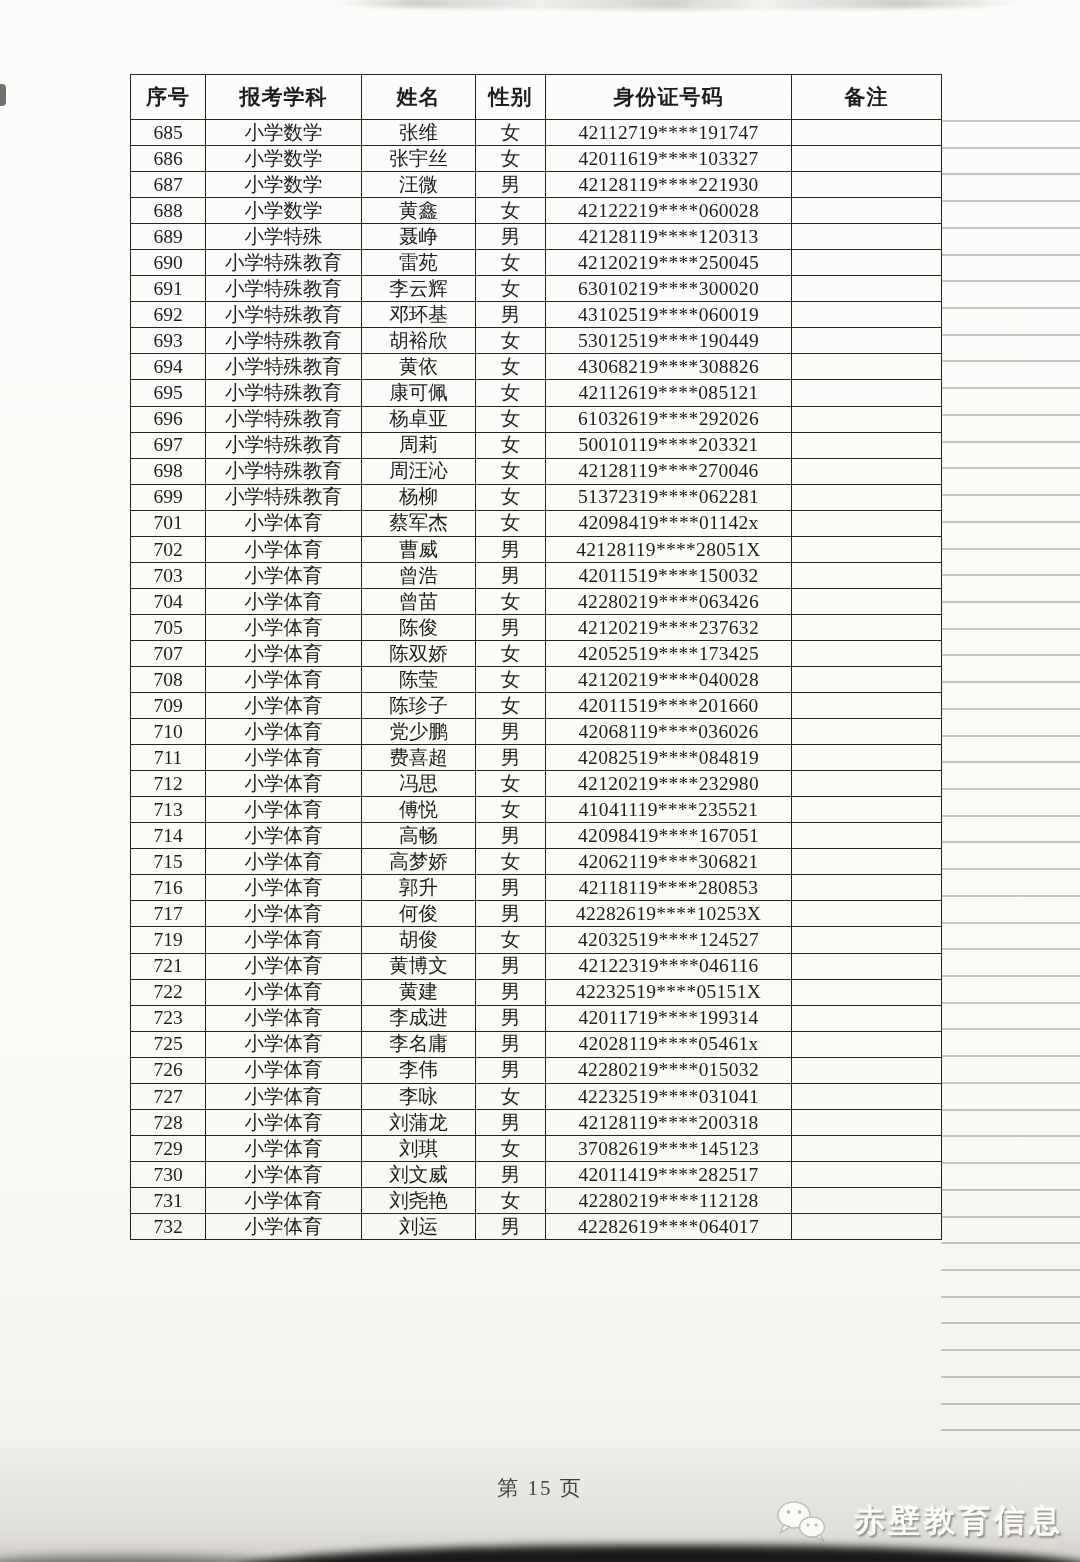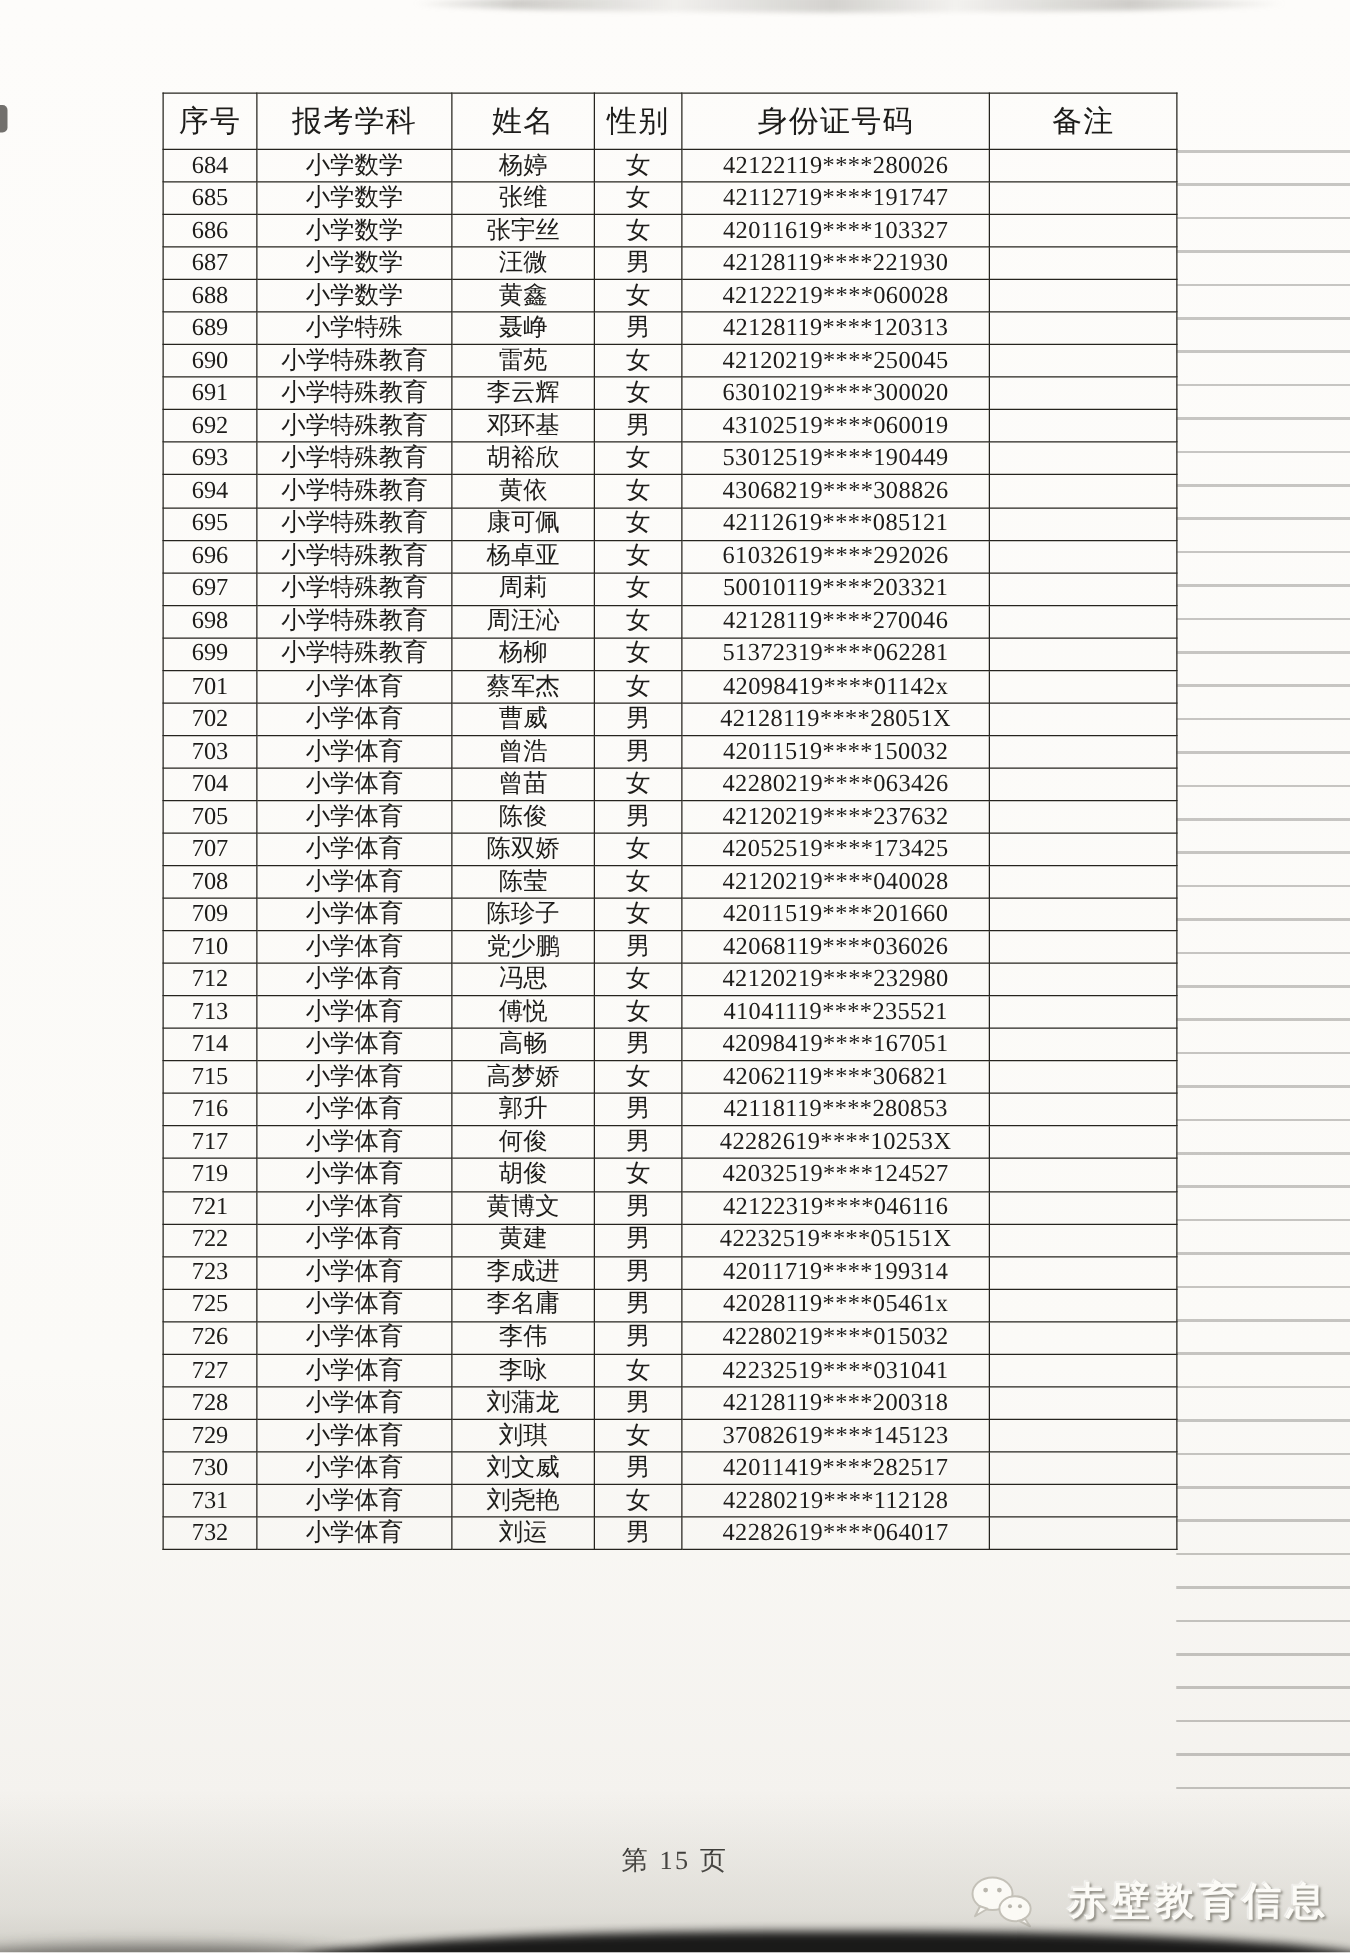--- a/index.html
+++ b/index.html
@@ -43,22 +43,22 @@
     border: 1.6px solid #26241f;
     padding: 0;
     text-align: center;
     vertical-align: middle;
     overflow: hidden;
     white-space: nowrap;
     color: #1d1c1a;
   }
   table.roster thead th {
     height: 44px;
-    font-size: 24px;
-    font-weight: normal;
+    font-size: 21px;
+    font-weight: bold;
     letter-spacing: 1px;
   }
   table.roster tbody td {
     height: 25.05px;
     font-size: 19.5px;
     line-height: 1;
   }
   td.c-id { font-size: 20.5px; letter-spacing: .3px; }
   td.c-no { font-size: 20px; }
 
@@ -139,28 +139,20 @@
         <th>序号</th>
         <th>报考学科</th>
         <th>姓名</th>
         <th>性别</th>
         <th>身份证号码</th>
         <th>备注</th>
       </tr>
     </thead>
     <tbody>
         <tr>
-    <td class="c-no">684</td>
-    <td class="c-subject">小学数学</td>
-    <td class="c-name">杨婷</td>
-    <td class="c-gender">女</td>
-    <td class="c-id">42122119****280026</td>
-    <td class="c-remark"></td>
-  </tr>
-        <tr>
     <td class="c-no">685</td>
     <td class="c-subject">小学数学</td>
     <td class="c-name">张维</td>
     <td class="c-gender">女</td>
     <td class="c-id">42112719****191747</td>
     <td class="c-remark"></td>
   </tr>
         <tr>
     <td class="c-no">686</td>
     <td class="c-subject">小学数学</td>
@@ -336,20 +328,28 @@
     <td class="c-gender">女</td>
     <td class="c-id">42011519****201660</td>
     <td class="c-remark"></td>
   </tr>
         <tr>
     <td class="c-no">710</td>
     <td class="c-subject">小学体育</td>
     <td class="c-name">党少鹏</td>
     <td class="c-gender">男</td>
     <td class="c-id">42068119****036026</td>
+    <td class="c-remark"></td>
+  </tr>
+        <tr>
+    <td class="c-no">711</td>
+    <td class="c-subject">小学体育</td>
+    <td class="c-name">费喜超</td>
+    <td class="c-gender">男</td>
+    <td class="c-id">42082519****084819</td>
     <td class="c-remark"></td>
   </tr>
         <tr>
     <td class="c-no">712</td>
     <td class="c-subject">小学体育</td>
     <td class="c-name">冯思</td>
     <td class="c-gender">女</td>
     <td class="c-id">42120219****232980</td>
     <td class="c-remark"></td>
   </tr>

